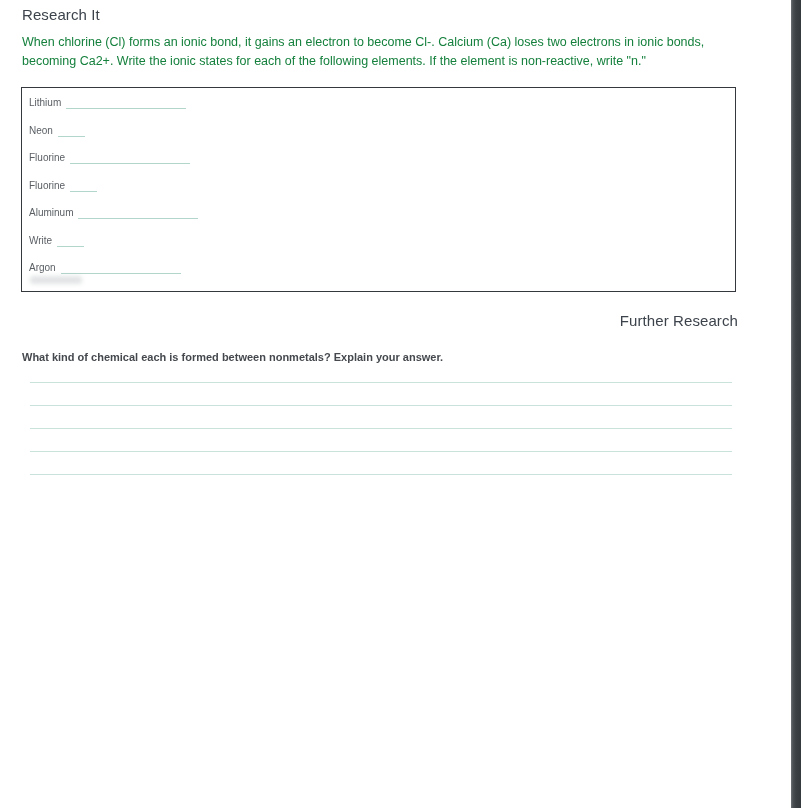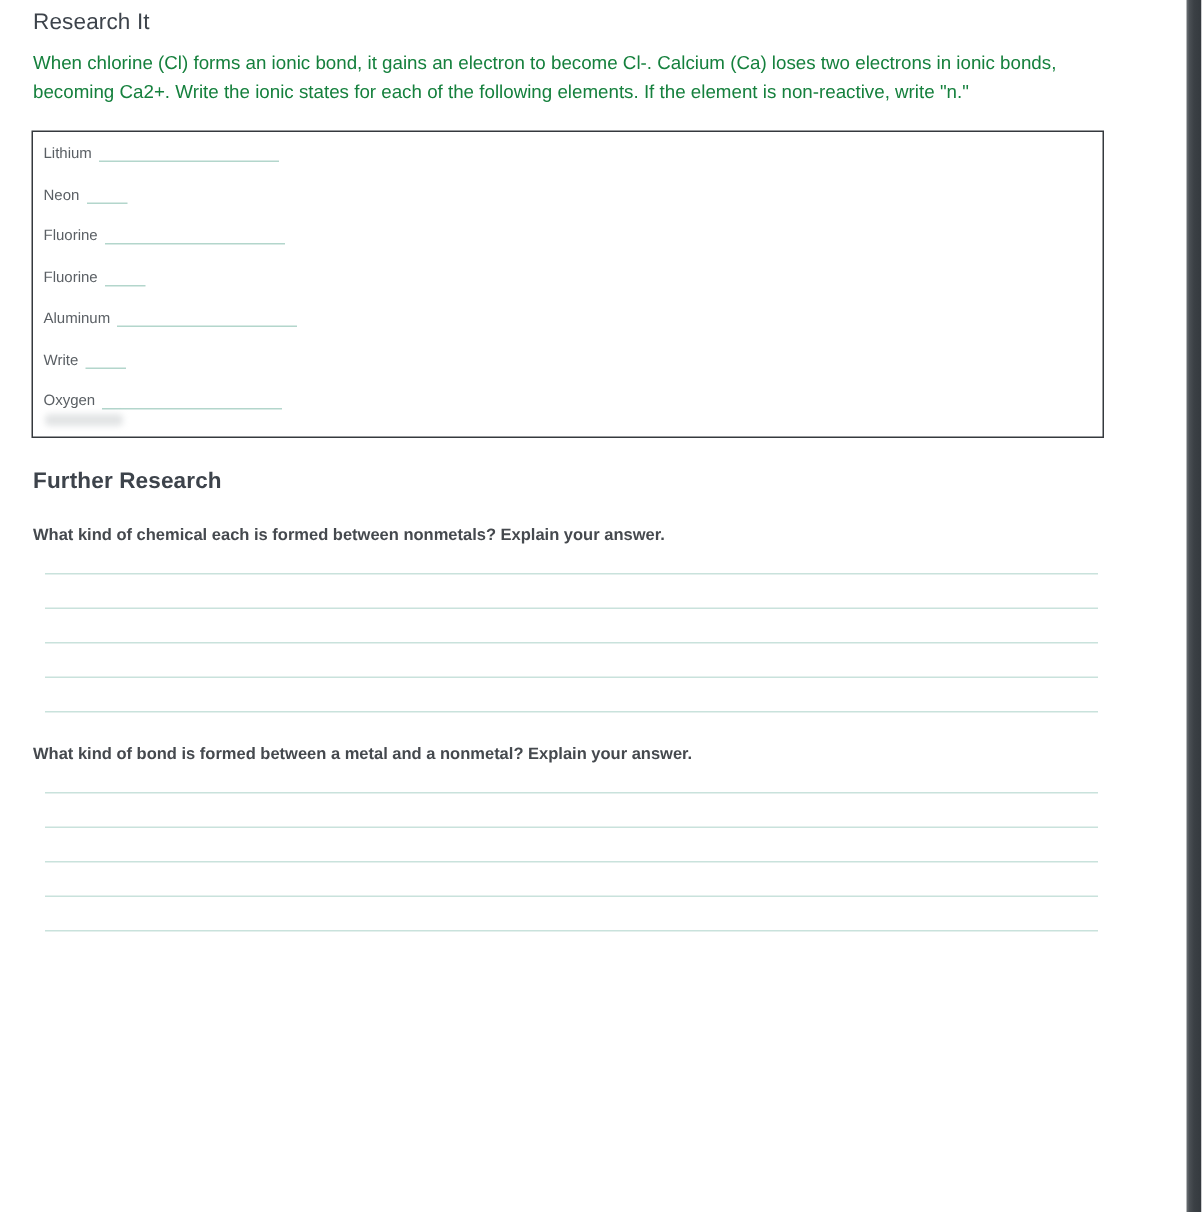--- a/index.html
+++ b/index.html
@@ -6,22 +6,22 @@
   body{
     width:801px;height:808px;background:#ffffff;position:relative;overflow:hidden;
     font-family:"Liberation Sans", sans-serif;
   }
   .content{position:absolute;left:22px;top:0;width:716px;}
   h1.section-title{
     margin:0;padding-top:6px;font-size:15px;line-height:17px;font-weight:normal;
     color:#3d434b;letter-spacing:.1px;
   }
   h2.section-title{
-    margin:20px 0 0 0;font-size:15px;line-height:17px;font-weight:bold;
-    color:#3d434b;letter-spacing:.1px;
+    margin:20px 0 0 0;font-size:15px;line-height:17px;font-weight:normal;
+    color:#3d434b;letter-spacing:.1px;text-align:right;
   }
   p.intro{
     margin:10px 0 0 0;font-size:12.5px;line-height:19px;color:#15803d;
   }
   .element-box{
     margin:16px 0 0 -1px;width:715px;box-sizing:border-box;
     border:1px solid #35393d;background:#fff;
     padding:1px 0 9px 7px;position:relative;
   }
   .element-row{height:27.5px;line-height:27.5px;font-size:10px;color:#5a5f64;white-space:nowrap;}
@@ -68,44 +68,34 @@
     <div class="element-row">
       <span>Fluorine</span><span class="blank" data-blank="short"></span>
     </div>
     <div class="element-row">
       <span>Aluminum</span><span class="blank" data-blank="long"></span>
     </div>
     <div class="element-row">
       <span>Write</span><span class="blank" data-blank="short"></span>
     </div>
     <div class="element-row">
-      <span>Oxygen</span><span class="blank" data-blank="long"></span>
+      <span>Argon</span><span class="blank" data-blank="long"></span>
     </div>
     <div class="smudge"></div>
   </div>
 
   <h2 class="section-title">Further Research</h2>
 
   <div>
     <p class="question">What kind of chemical each is formed between nonmetals? Explain your answer.</p>
     <div class="answer-lines">
       <div class="answer-line"></div>
       <div class="answer-line"></div>
       <div class="answer-line"></div>
       <div class="answer-line"></div>
       <div class="answer-line"></div>
     </div>
   </div>
 
-  <div>
-    <p class="question">What kind of bond is formed between a metal and a nonmetal? Explain your answer.</p>
-    <div class="answer-lines">
-      <div class="answer-line"></div>
-      <div class="answer-line"></div>
-      <div class="answer-line"></div>
-      <div class="answer-line"></div>
-      <div class="answer-line"></div>
-    </div>
-  </div>
 
 </div>
 
 <div class="edge-bar"></div>
 
 </body></html>

